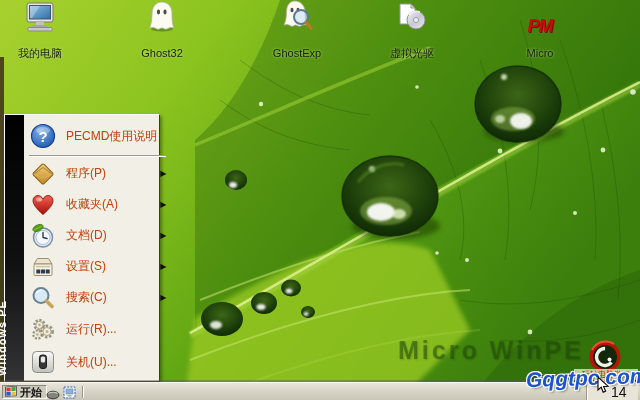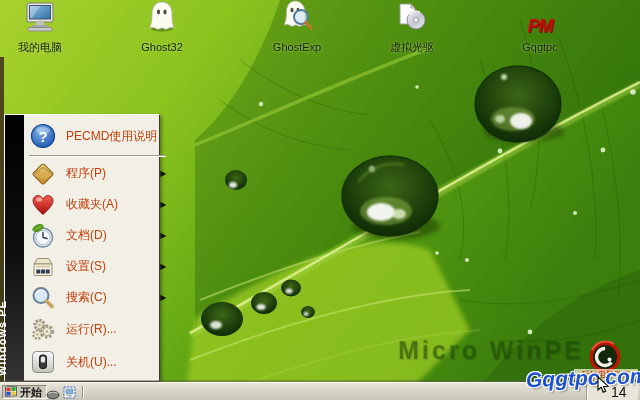--- a/index.html
+++ b/index.html
@@ -11,21 +11,21 @@
   #wallpaper{position:absolute;left:0;top:0;width:640px;height:400px;z-index:0;}
 
   
   .micro-wm{position:absolute;left:398px;top:336px;z-index:1;
     font-size:25px;font-weight:bold;letter-spacing:3px;
     color:rgba(32,76,8,0.52);text-shadow:1px 1px 2px rgba(0,0,0,0.18);white-space:nowrap;}
 
   
   .dicon{position:absolute;top:3px;width:72px;z-index:2;text-align:center;cursor:default;}
   .dicon .ic{height:34px;display:flex;align-items:flex-end;justify-content:center;}
-  .dicon .lbl{margin-top:4px;font-size:11px;color:#14200a;line-height:12px;
+  .dicon .lbl{margin-top:10px;font-size:11px;color:#14200a;line-height:12px;
     text-shadow:0 0 3px rgba(210,235,140,0.8);}
   .winpm-logo{font-weight:bold;font-style:italic;font-size:18px;color:#c60f04;
     text-shadow:1px 1px 0 #7a0800;letter-spacing:-1px;}
 
   .edge-strip{position:absolute;left:0;top:57px;width:4px;height:325px;
     background:linear-gradient(180deg,#3a241a,#2a1812);opacity:.8;z-index:3;}
 
   
   #start-menu{position:absolute;left:4px;top:114px;width:156px;height:268px;z-index:5;
     background:#f1efe6;border:1px solid;border-color:#fdfdfb #3a3a36 #3a3a36 #fdfdfb;
@@ -232,21 +232,21 @@
         <path d="M13,14 A9,9 0 0 1 24,11" stroke="#fff" stroke-width="1.5" fill="none" opacity="0.8"></path>
       </svg></span>
       </div>
     <div class="lbl">虚拟光驱</div>
   </div>
 
   <div class="dicon" style="left:504px;">
     <div class="ic">
         <span class="winpm-logo">PM</span>
       </div>
-    <div class="lbl">Gqgtpc</div>
+    <div class="lbl">Micro</div>
   </div>
 
   <div class="edge-strip"></div>
 
   <div id="start-menu">
     <div id="menu-banner">
       <span>Windows PE</span>
     </div>
     <div id="menu-items">
       <div class="mi first">

